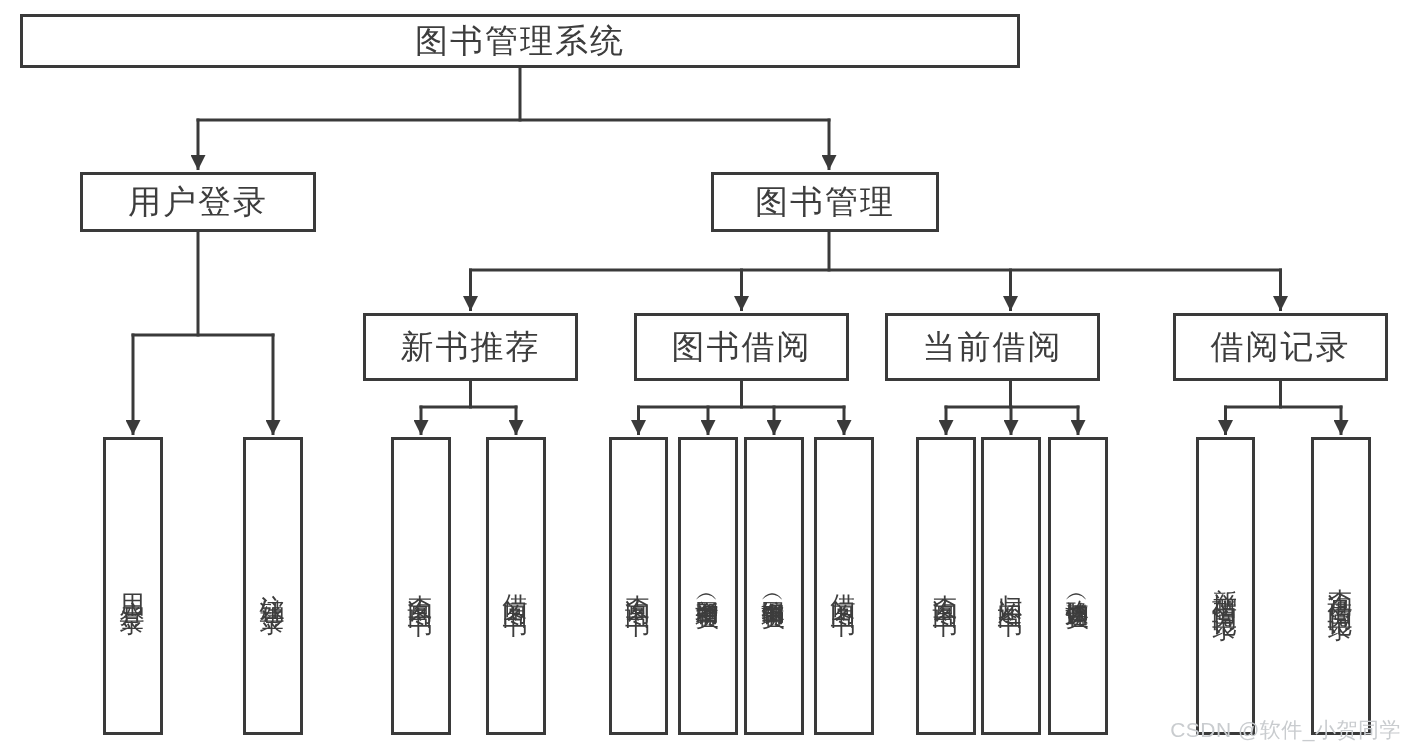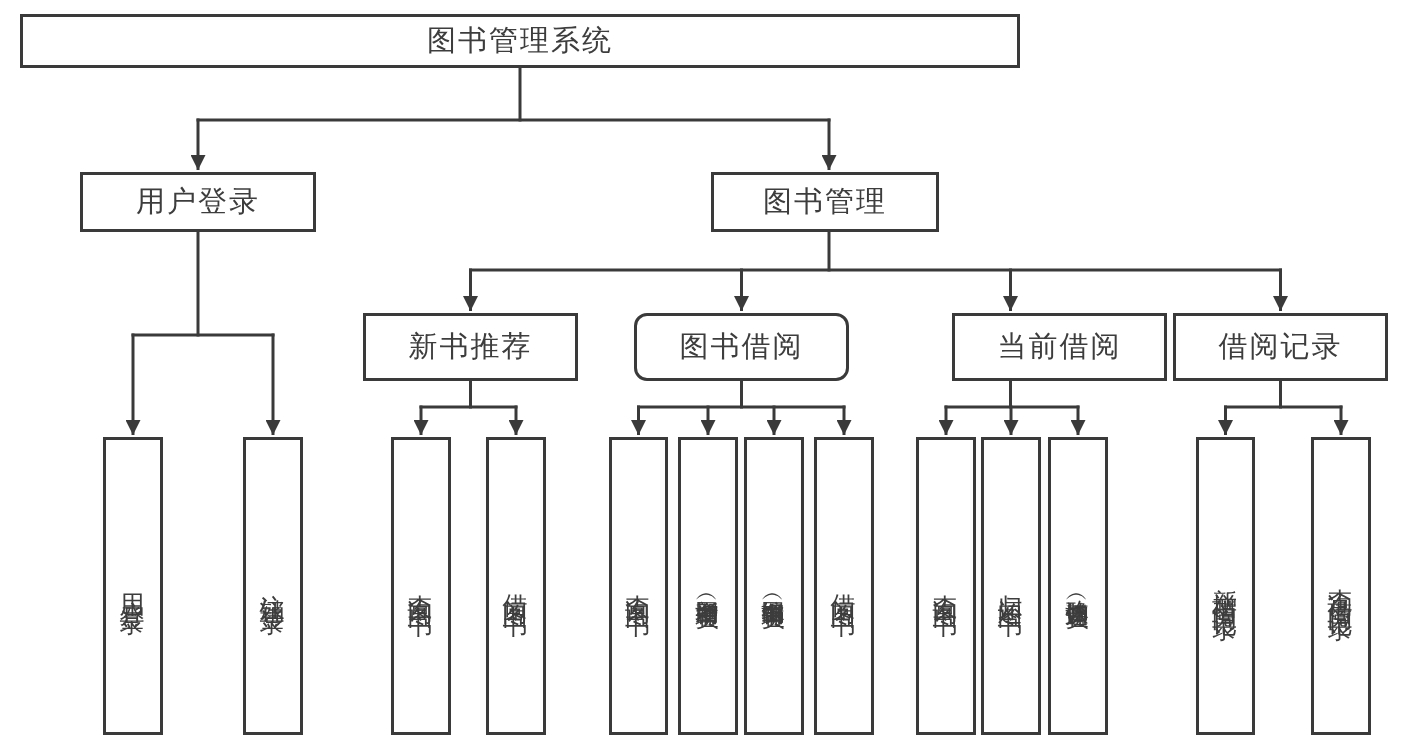--- a/index.html
+++ b/index.html
@@ -29,21 +29,21 @@
     stroke-width: 3;
   }
   .node {
     position: absolute;
     box-sizing: border-box;
     border: 3px solid #3a3a3a;
     background: #ffffff;
     display: flex;
     align-items: center;
     justify-content: center;
-    font-size: 29px;
+    font-size: 33px;
     color: #3d3d3d;
     letter-spacing: 2px;
     white-space: nowrap;
   }
   .node.root {
     left: 20px;
     top: 14px;
     width: 1000px;
     height: 54px;
   }
@@ -162,24 +162,24 @@
   <div class="node mid" style="left:80px;width:236px;">
     <span>用户登录</span>
   </div>
   <div class="node mid" style="left:711px;width:228px;">
     <span>图书管理</span>
   </div>
 
   <div class="node lvl3" style="left:363px;">
     <span>新书推荐</span>
   </div>
-  <div class="node lvl3" style="left:634px;border-radius:13px;">
+  <div class="node lvl3" style="left:634px;">
     <span>图书借阅</span>
   </div>
-  <div class="node lvl3" style="left:952px;">
+  <div class="node lvl3" style="left:885px;">
     <span>当前借阅</span>
   </div>
   <div class="node lvl3" style="left:1173px;">
     <span>借阅记录</span>
   </div>
 
   <div class="leaf" style="left:103px;">
     <span>用户登录</span>
   </div>
   <div class="leaf" style="left:243px;">
@@ -216,14 +216,15 @@
     <span>确认归还（管理员）</span>
   </div>
 
   <div class="leaf" style="left:1196px;width:59px;">
     <span>新增借阅记录</span>
   </div>
   <div class="leaf" style="left:1311px;">
     <span>查询借阅记录</span>
   </div>
 
+  <div class="watermark">CSDN @软件_小贺同学</div>
 
 </div>
 
 </body></html>

